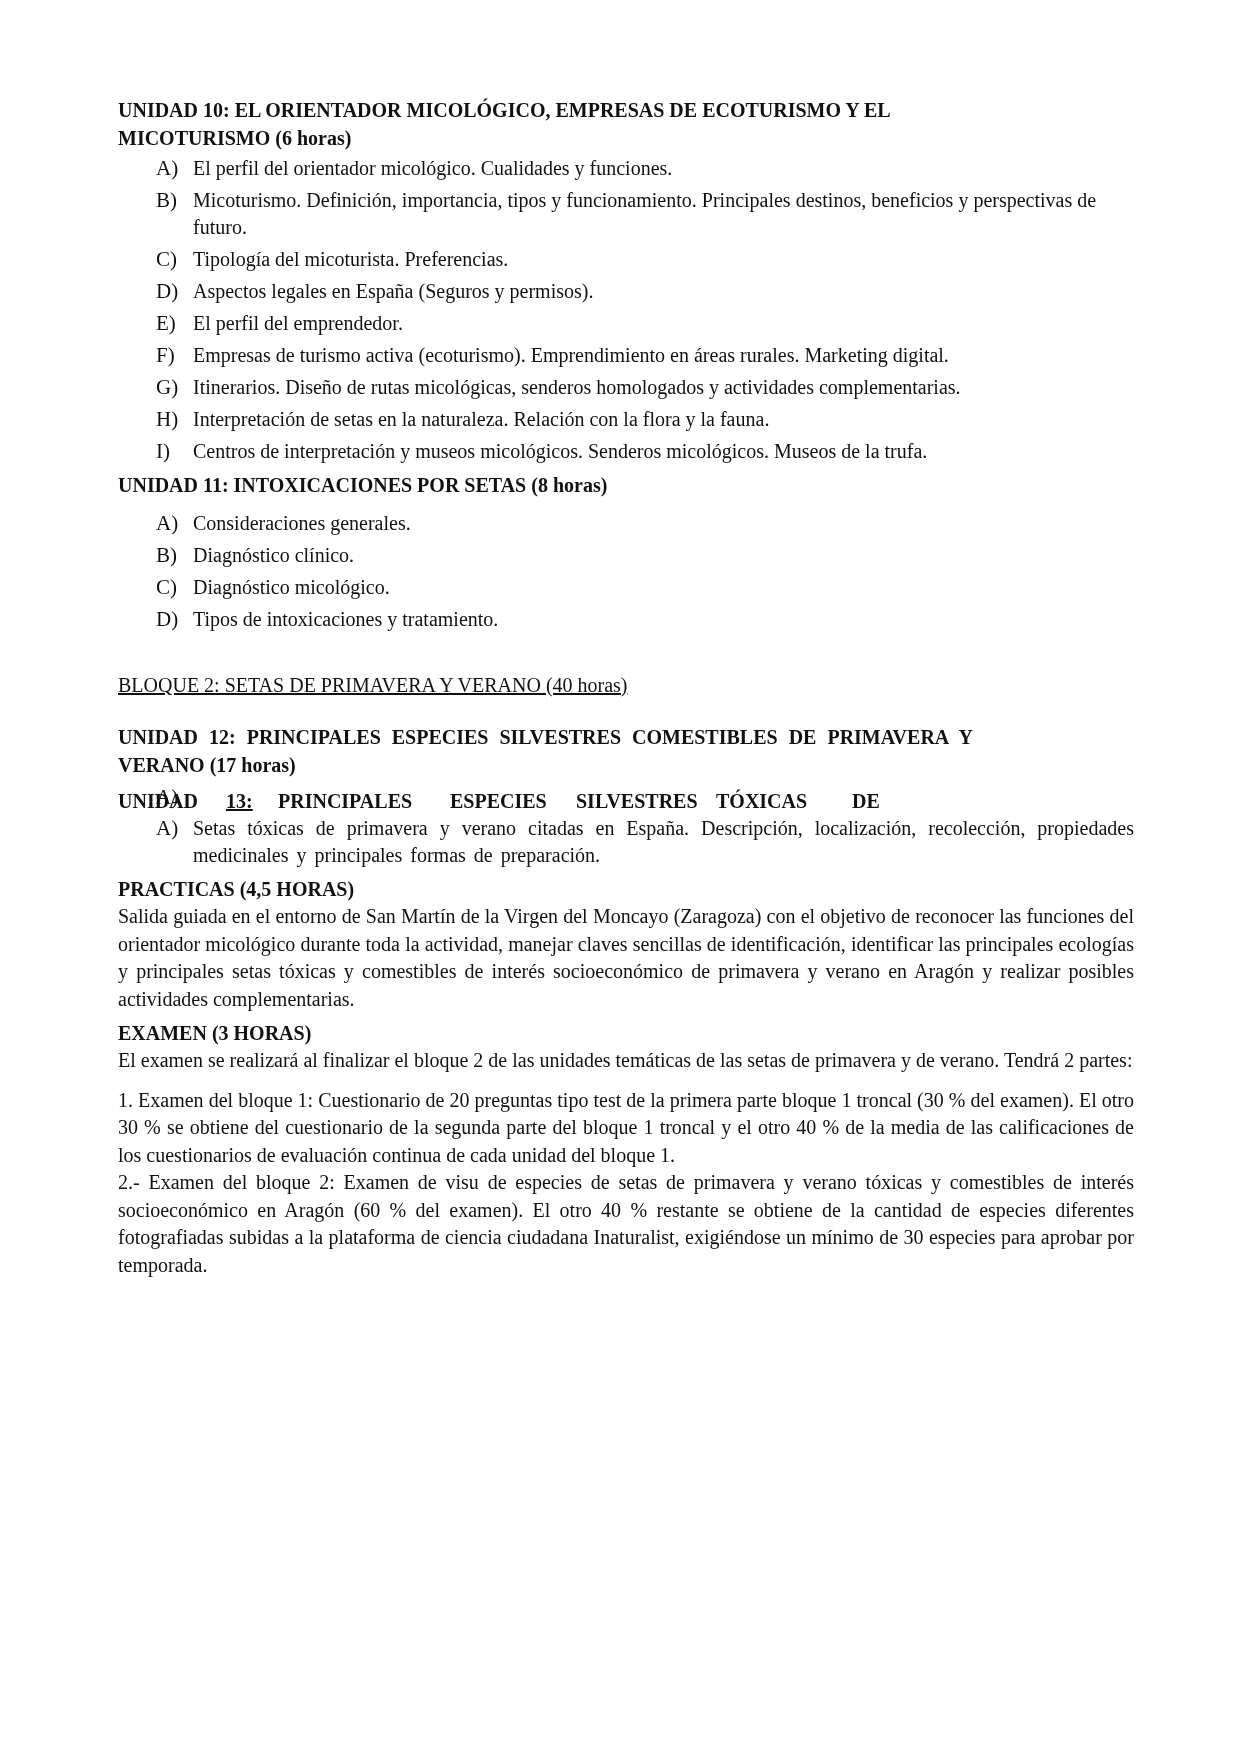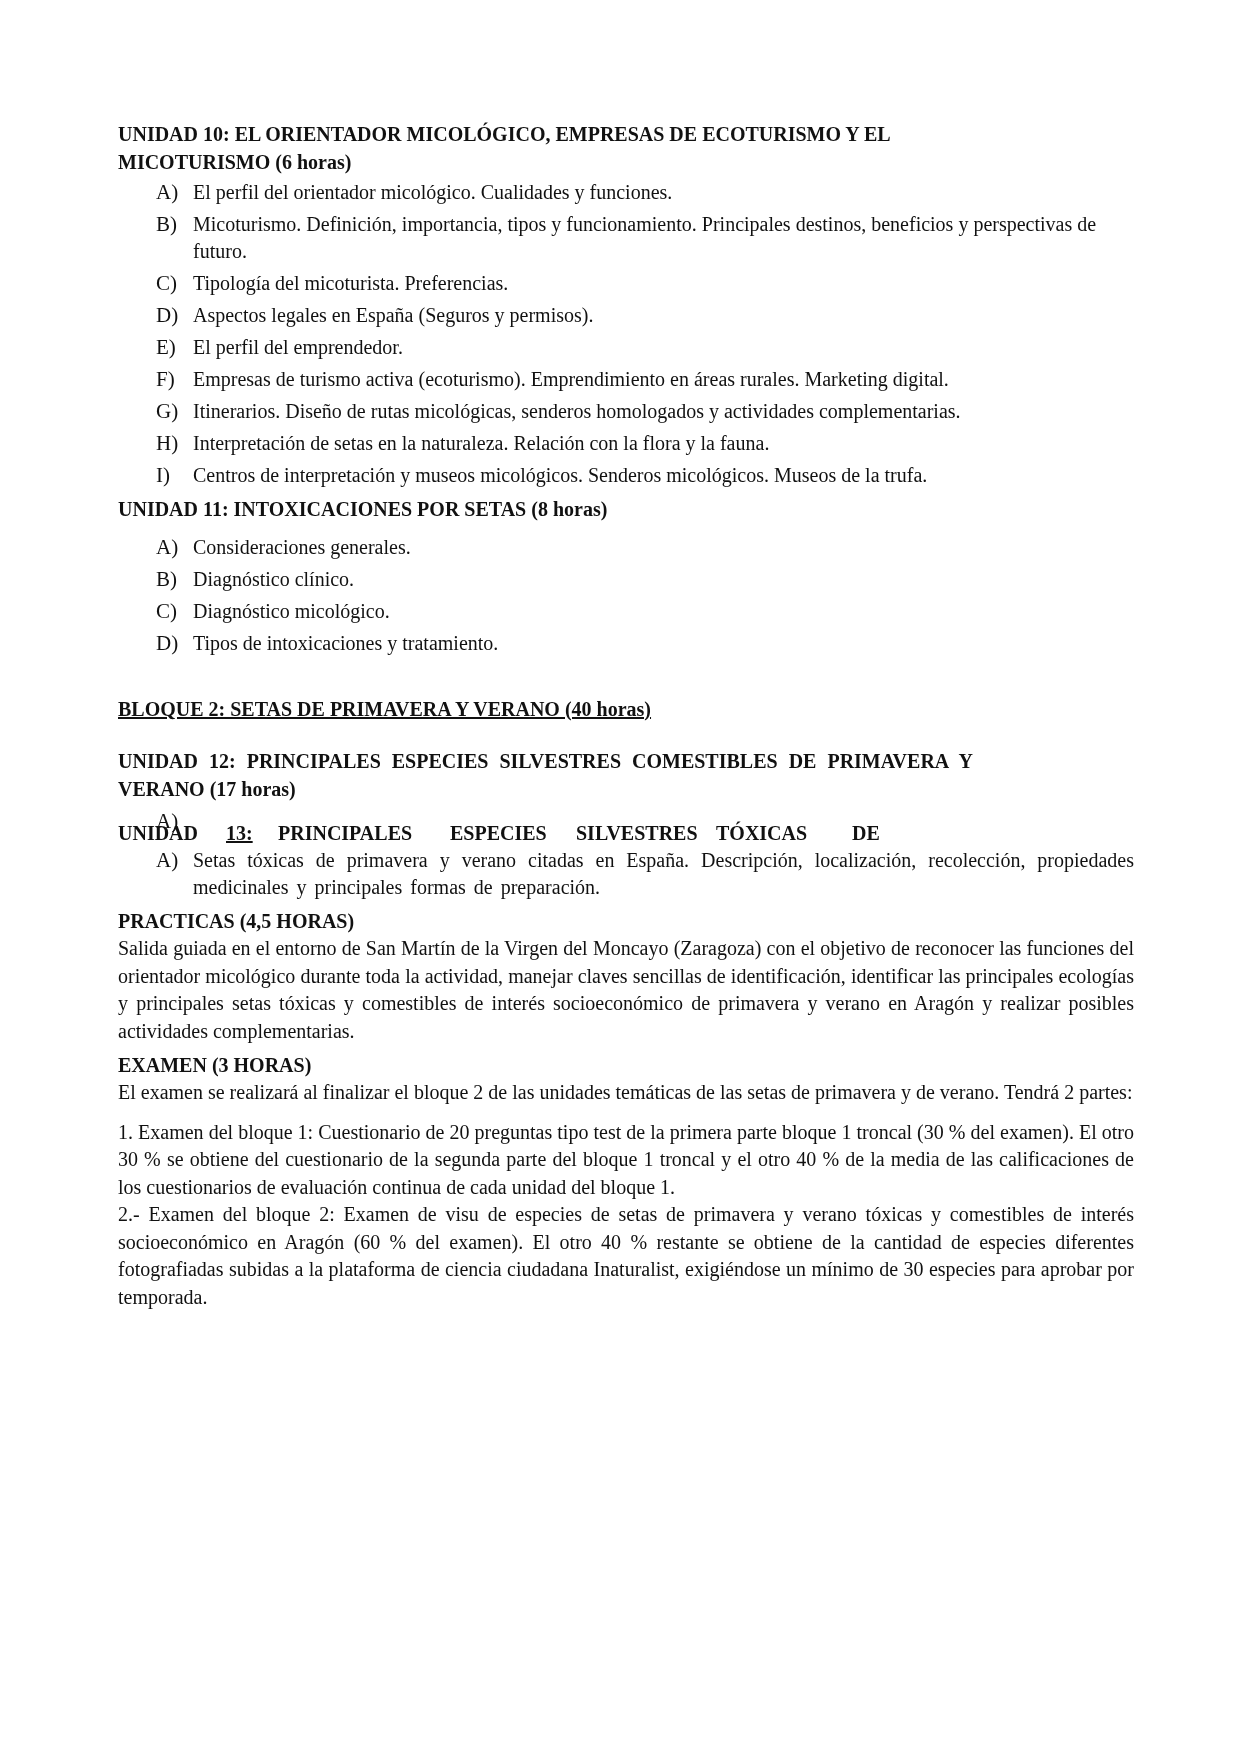--- a/index.html
+++ b/index.html
@@ -2,27 +2,27 @@
 <html><head>
 <meta charset="utf-8">
 <style>
   html, body { margin: 0; padding: 0; background: #ffffff; }
   body {
     width: 1241px; height: 1755px; position: relative; overflow: hidden;
     font-family: "Liberation Serif", "DejaVu Serif", serif;
     color: #111111;
     font-size: 20px;
   }
-  .page { position: absolute; left: 118px; top: 120px; width: 1016px; }
+  .page { position: absolute; left: 118px; top: 96px; width: 1016px; }
   .h { font-weight: bold; line-height: 28px; margin: 0; }
   .list { margin: 0; padding: 0; list-style: none; }
   .item { position: relative; padding-left: 75px; line-height: 27px; margin-bottom: 5px; }
   .item .lt { position: absolute; left: 38px; top: 0; font-size: 21px; }
   .justify { text-align: justify; }
-  .bloque { font-weight: bold; text-decoration: underline; line-height: 28px; margin: 0; }
+  .bloque { font-weight: normal; text-decoration: underline; line-height: 28px; margin: 0; }
   .para { line-height: 30px; margin: 0; text-align: justify; }
   .u13 { display: flex; font-weight: bold; line-height: 28px; align-items: flex-end; }
   .u13 span { display: inline-block; }
 </style>
 </head>
 <body>
 
 <div class="page">
 
   <section>
@@ -61,21 +61,21 @@
     </ul>
   </section>
 
   <section style="margin-top:8px;">
     <div class="u13">
       <span style="width:108px;">UNIDAD</span>
       <span style="width:52px;text-decoration:underline;">13:</span>
       <span style="width:172px;">PRINCIPALES</span>
       <span style="width:126px;">ESPECIES</span>
       <span style="width:140px;">SILVESTRES</span>
-      <span style="width:136px;margin-top:8px;">TÓXICAS</span>
+      <span style="width:136px;">TÓXICAS</span>
       <span>DE</span>
     </div>
     <ul class="list">
       <li class="item justify" style="word-spacing:3px;"><span class="lt">A)</span><span>Setas tóxicas de primavera y verano citadas en España. Descripción, localización, recolección, propiedades medicinales y principales formas de preparación.</span></li>
     </ul>
   </section>
 
   <section style="margin-top:6px;">
     <p class="h">PRACTICAS (4,5 HORAS)</p>
     <p class="para" style="line-height:27.5px;">Salida guiada en el entorno de San Martín de la Virgen del Moncayo (Zaragoza) con el objetivo de reconocer las funciones del orientador micológico durante toda la actividad, manejar claves sencillas de identificación, identificar las principales ecologías y principales setas tóxicas y comestibles de interés socioeconómico de primavera y verano en Aragón y realizar posibles actividades complementarias.</p>

